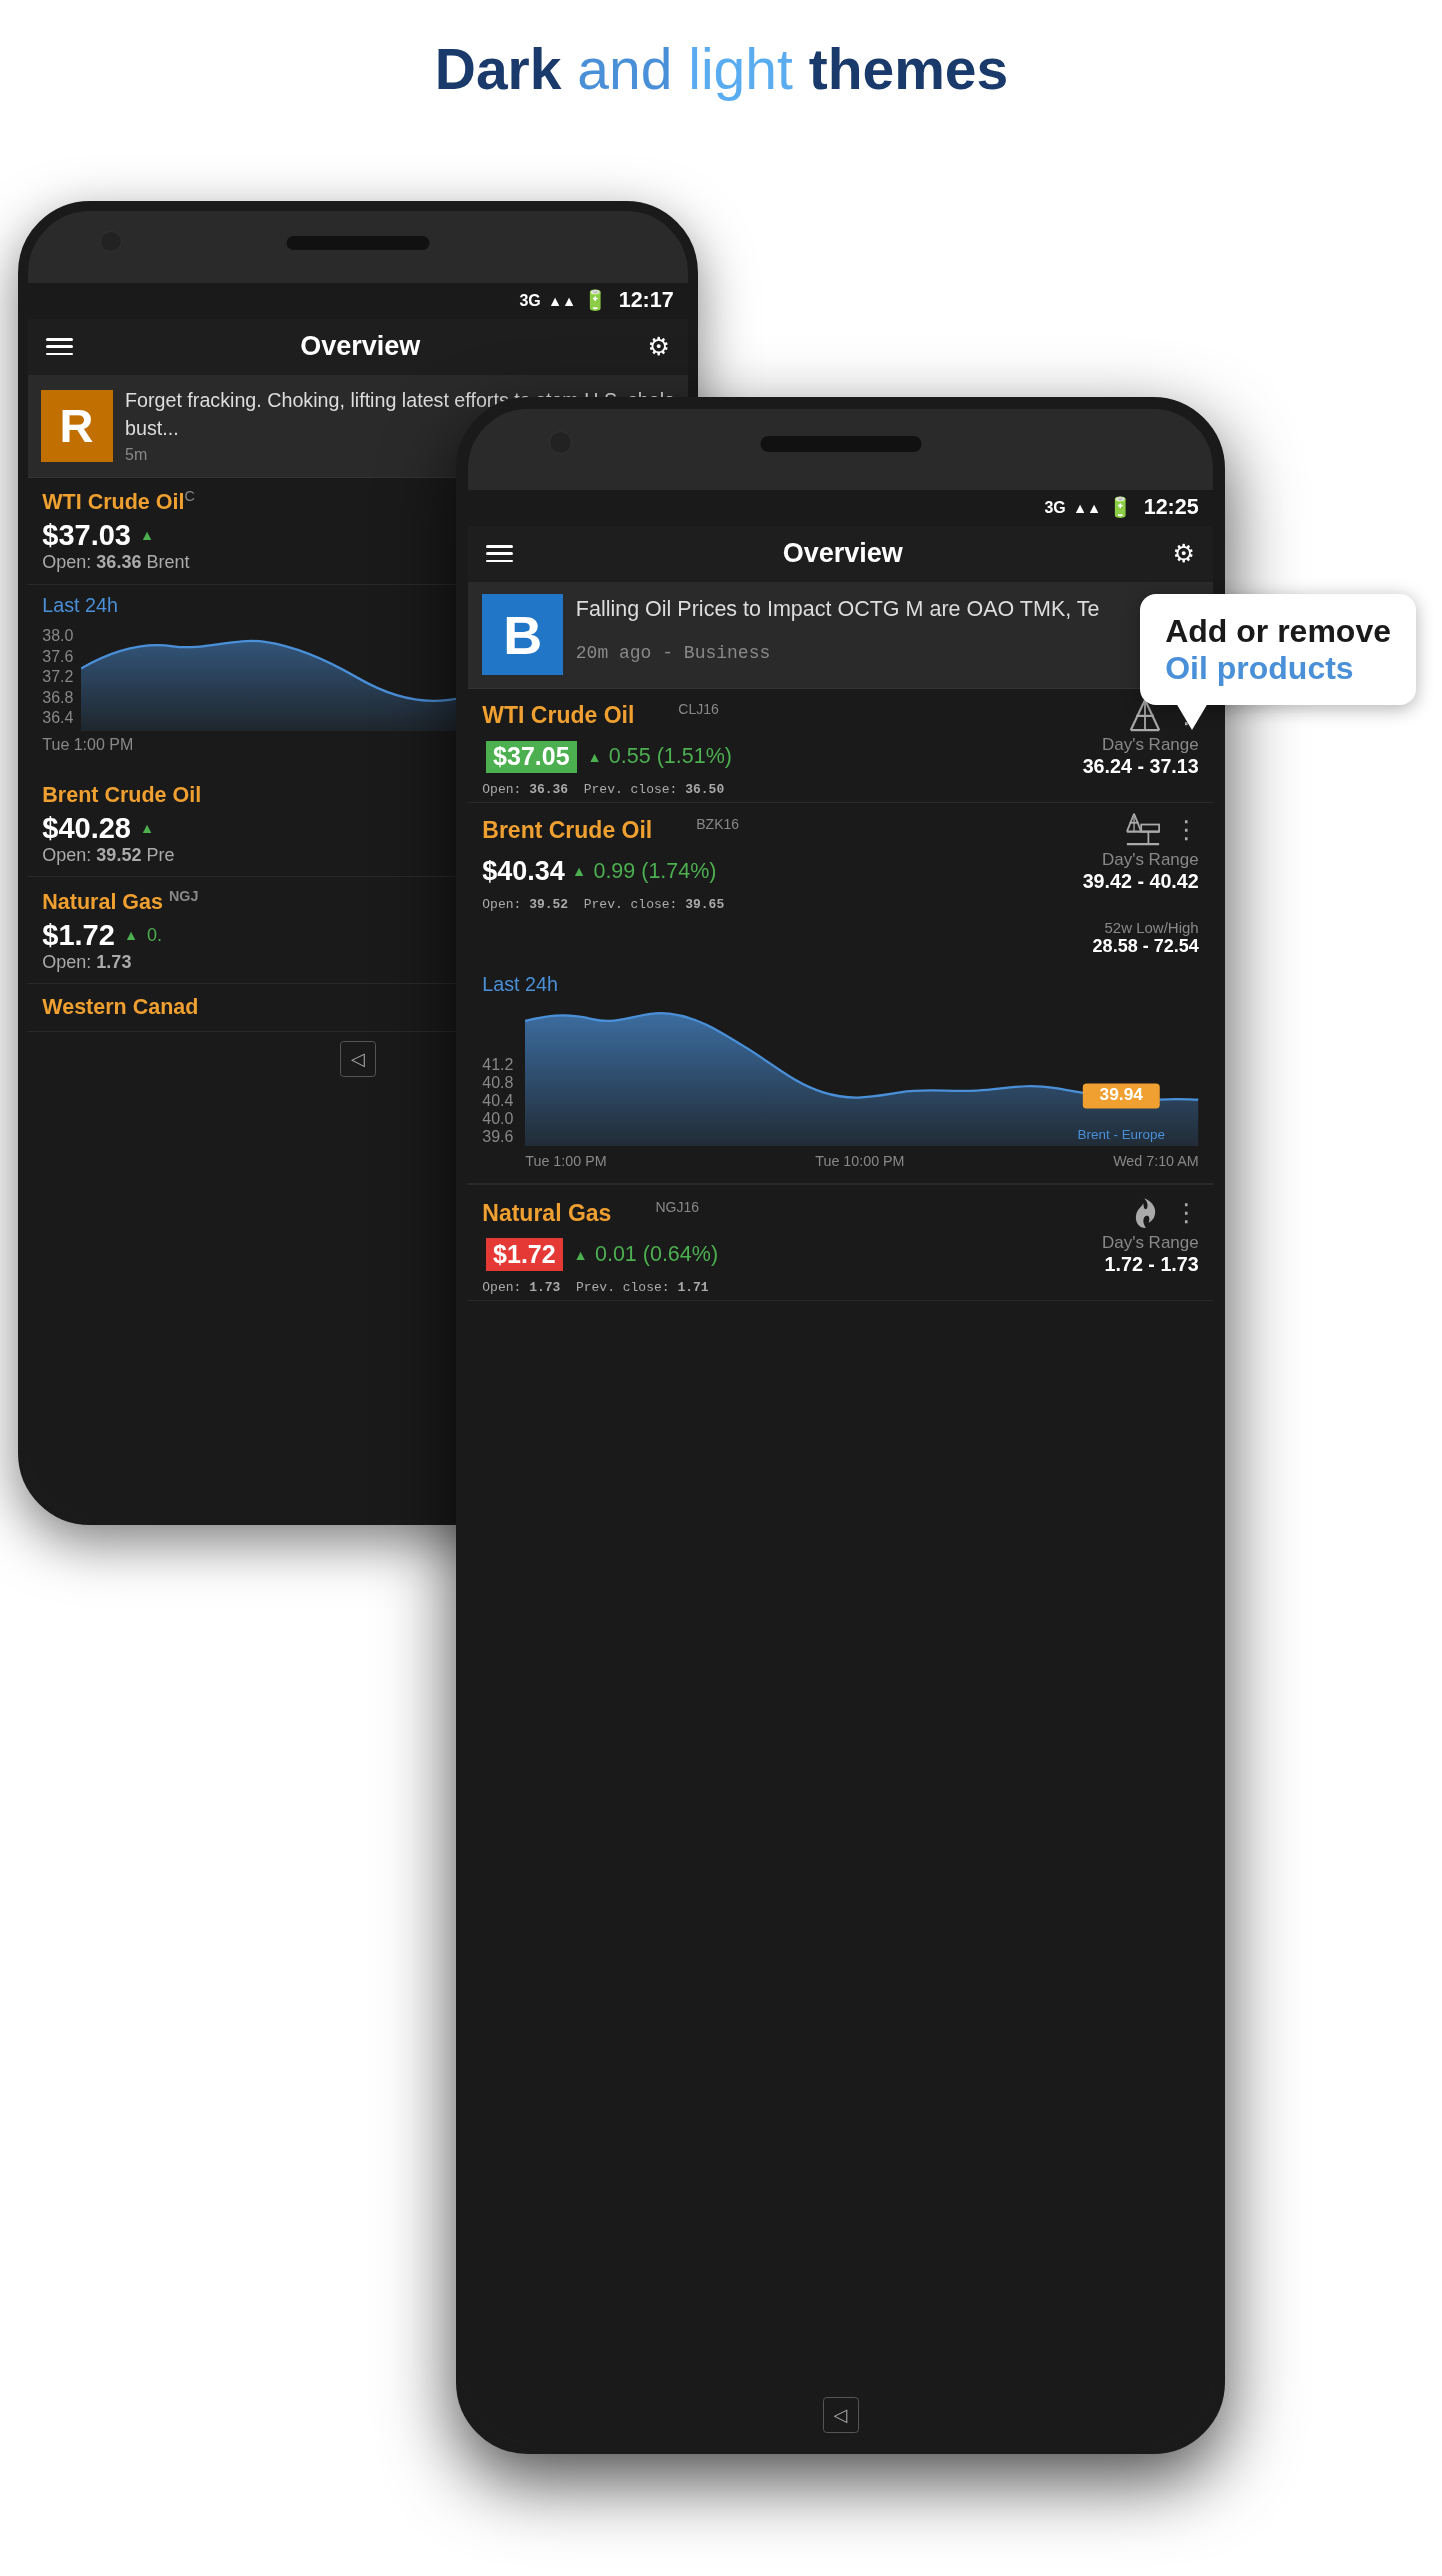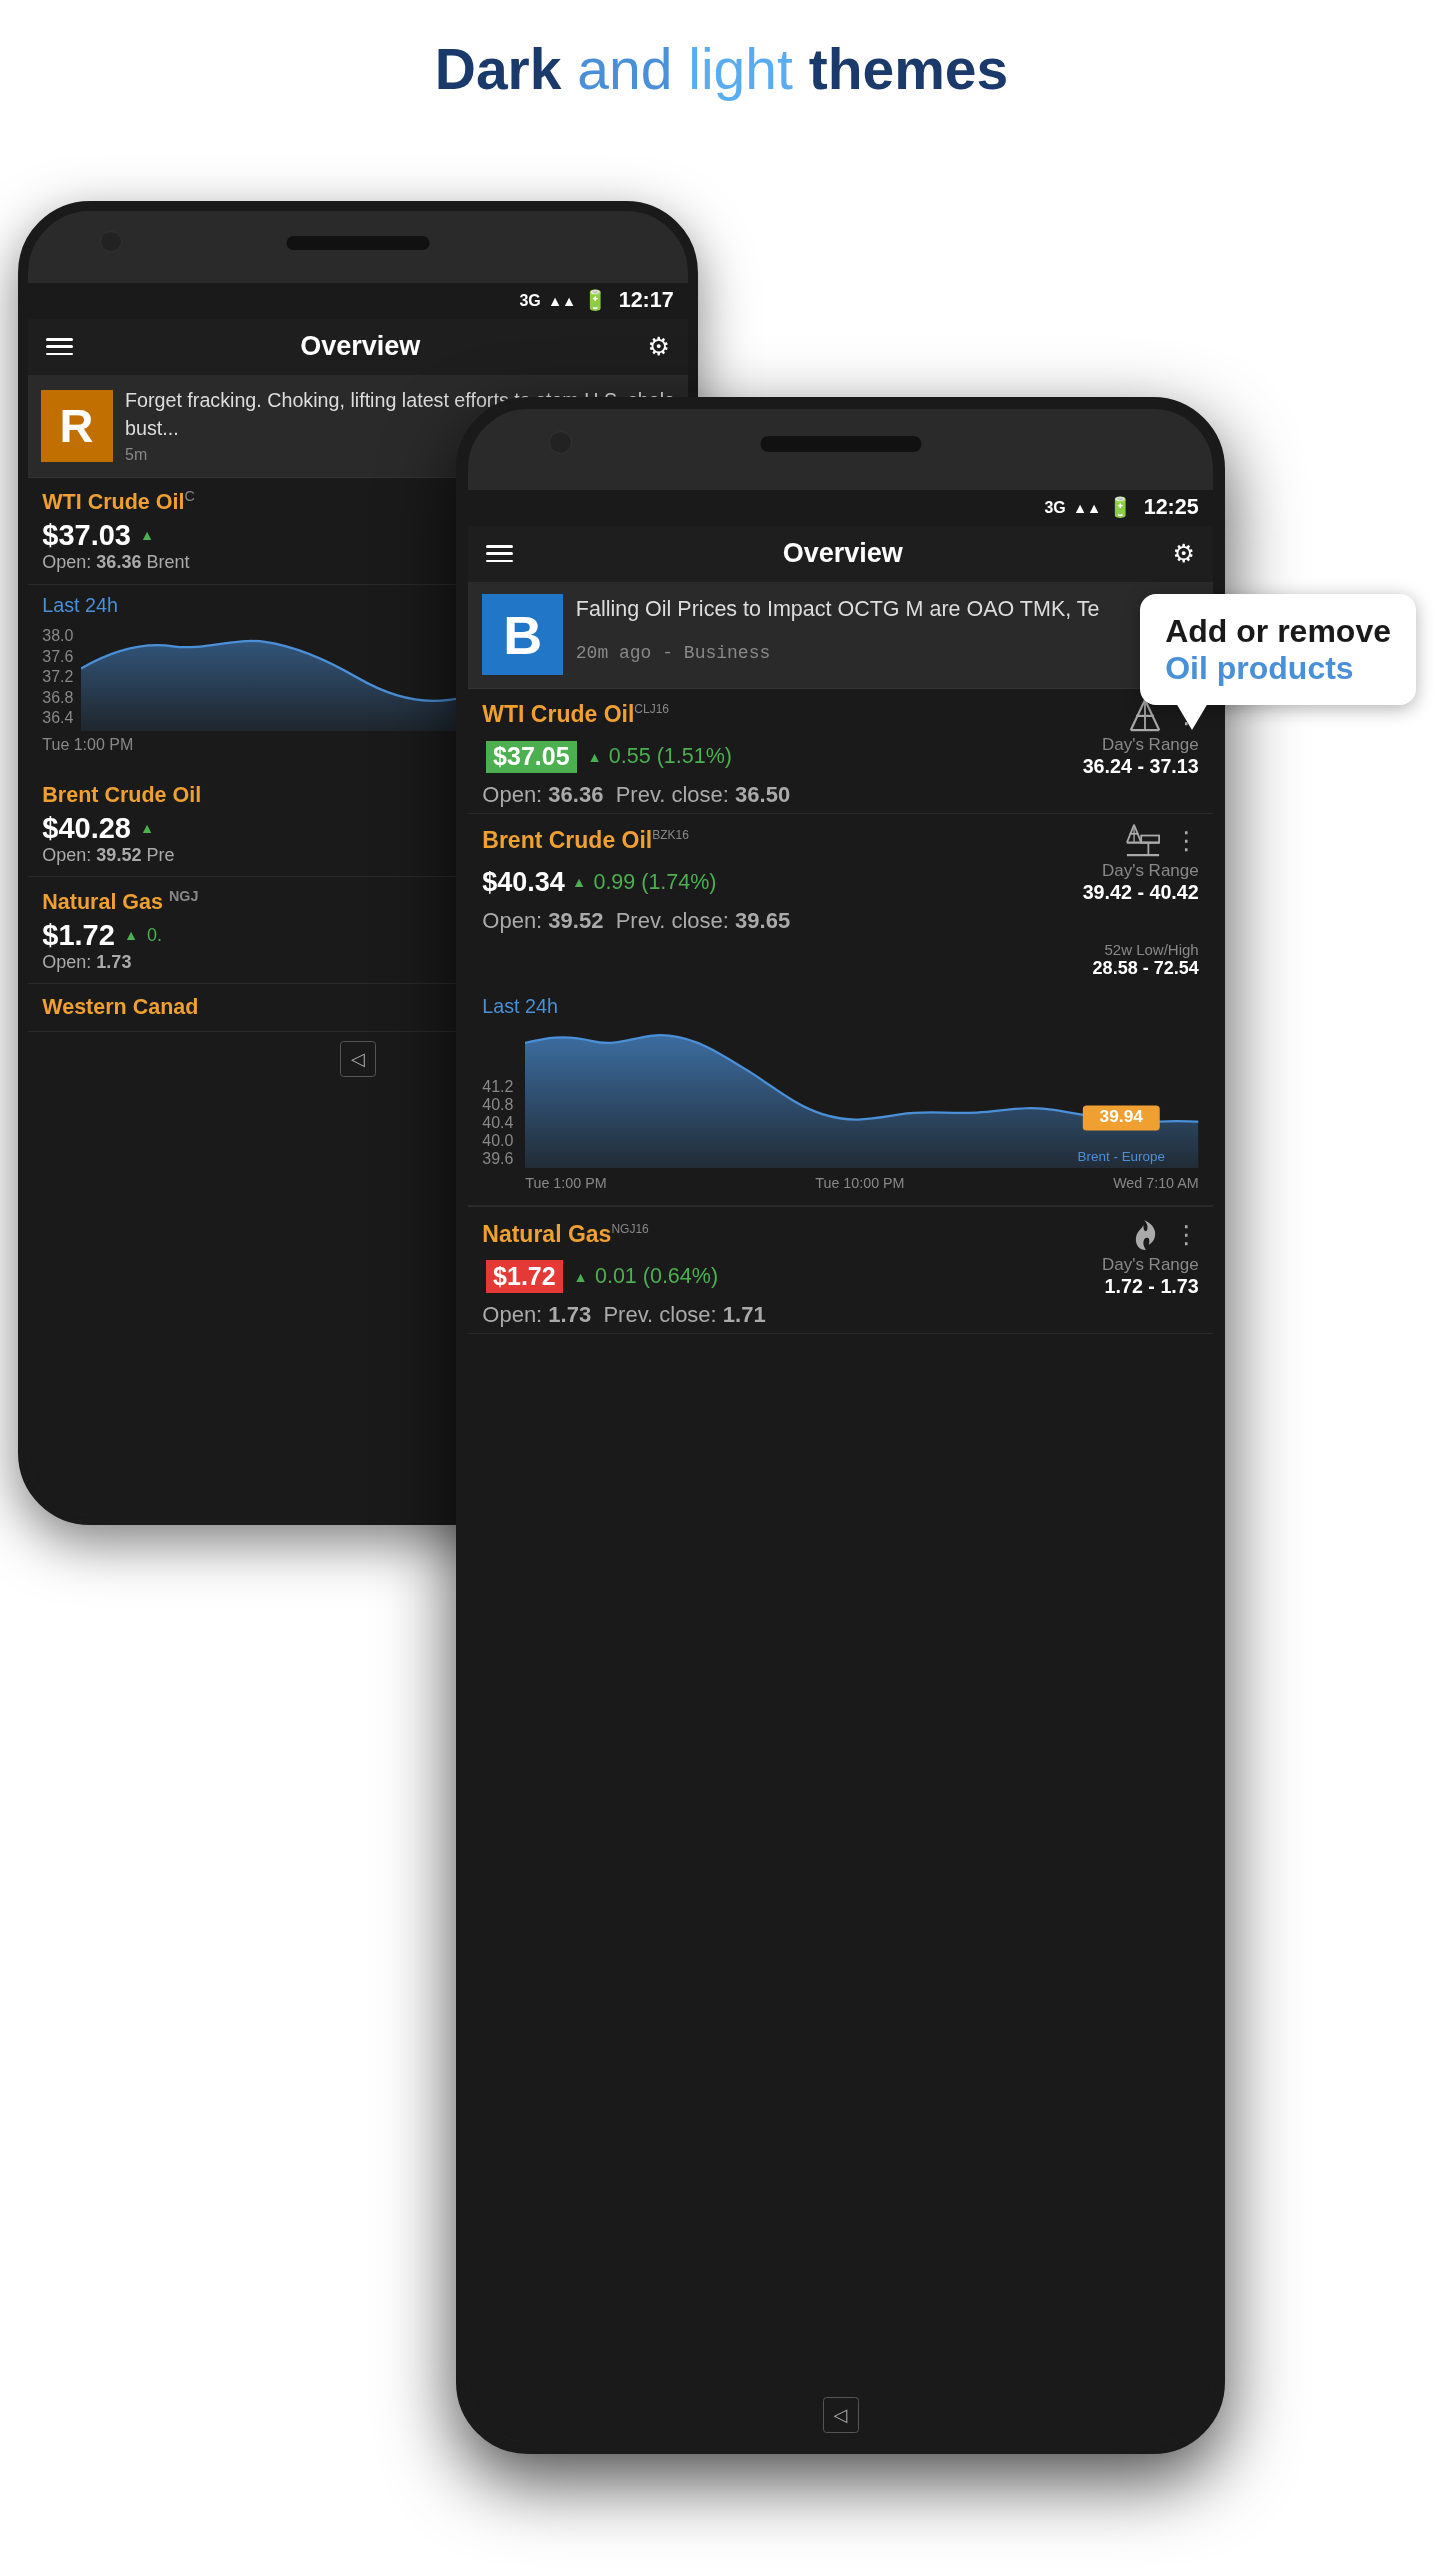--- a/index.html
+++ b/index.html
@@ -355,23 +355,24 @@
     }
 
     .oil-row-name {
       color: #f0a030;
       font-size: 23px;
       font-weight: bold;
     }
 
     .oil-row-name .sm-ticker {
       color: #888;
-      font-size: 12px;
+      font-size: 14px;
       font-weight: normal;
       vertical-align: super;
+      padding-left: 44px;
     }
 
     .oil-icon-area {
       display: flex;
       align-items: center;
       gap: 12.5px;
       color: #aaa;
     }
 
     .oil-more-icon {
@@ -404,21 +405,22 @@
       font-size: 27px;
       font-weight: bold;
     }
 
     .up-arrow { color: #4caf50; }
     .change-green { color: #4caf50; font-size: 21.5px; }
 
     .oil-sub-row {
       padding: 1.8px 14.3px 5.4px;
       color: #aaa;
-      font-size: 22px;
+      font-size: 13px;
+      font-family: Liberation Mono, monospace;
     }
 
     .day-range-box {
       text-align: right;
     }
 
     .day-range-label {
       color: #888;
       font-size: 17px;
     }

